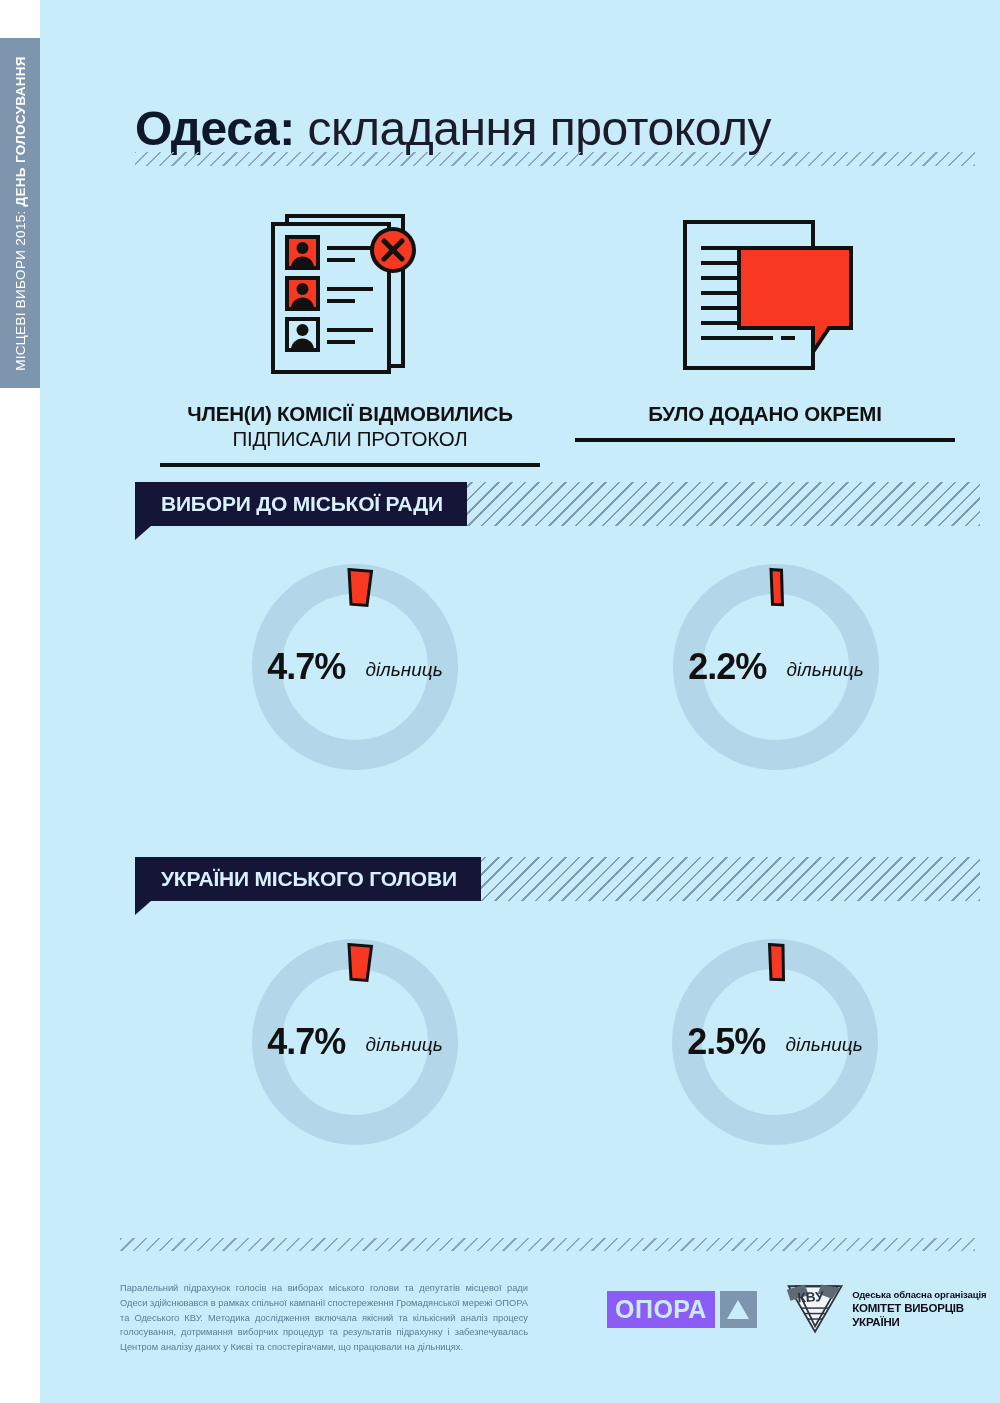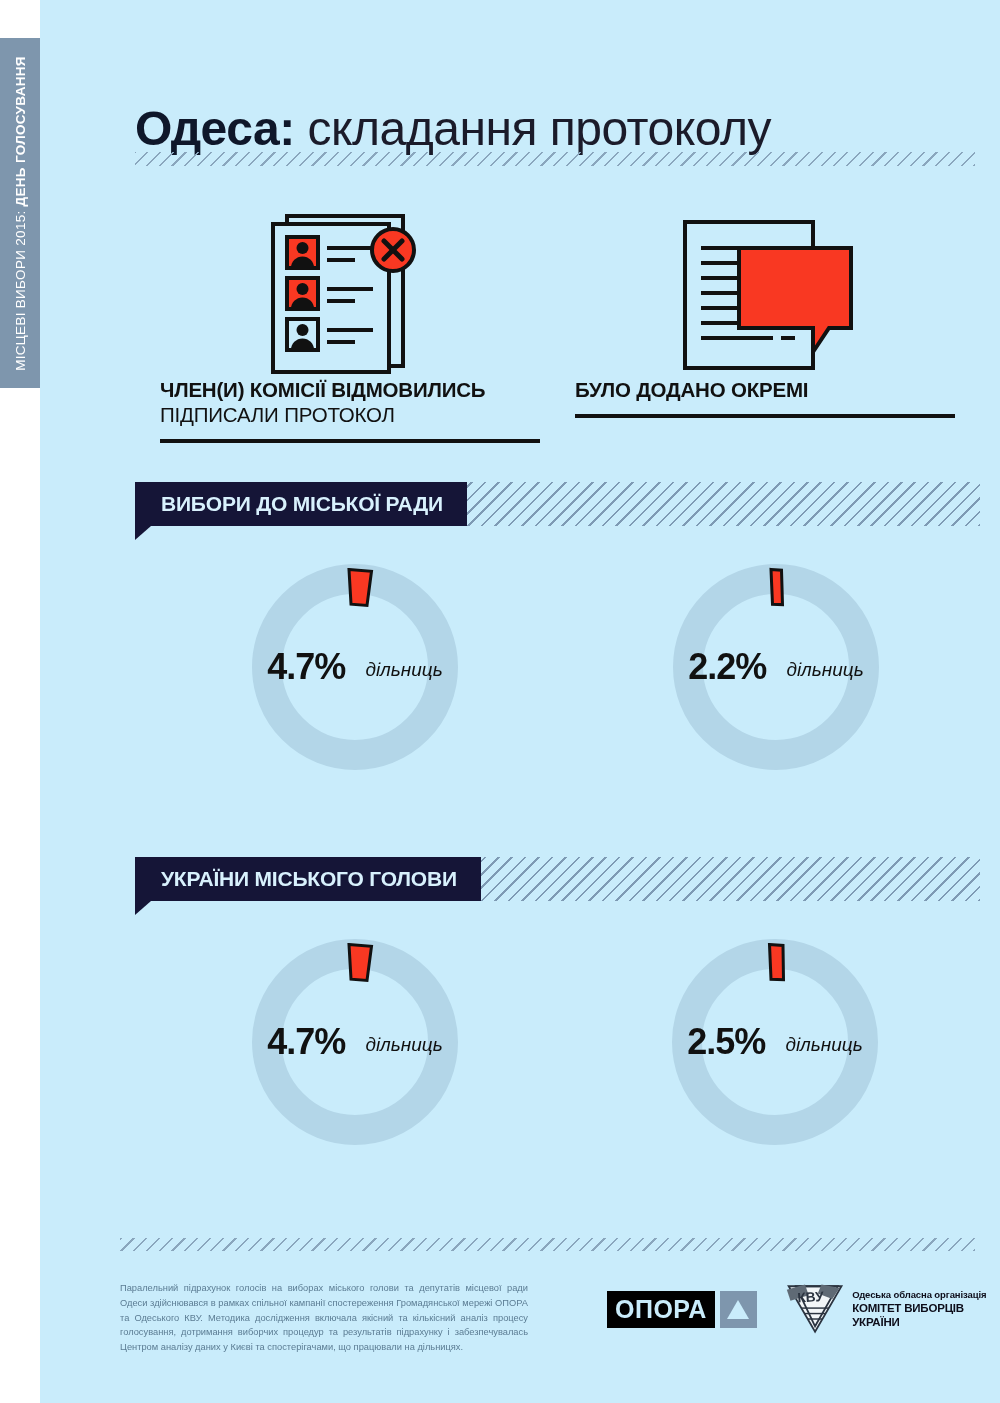--- a/index.html
+++ b/index.html
@@ -95,22 +95,22 @@
   #icon-col-1 { left: 120px; }
   #icon-col-2 { left: 535px; }
 
   .icon-box {
     height: 175px;
     display: flex;
     align-items: flex-end;
     justify-content: center;
   }
   .col-caption {
-    margin-top: 2px;
-    text-align: left;
+    margin-top: 26px;
+    text-align: center;
     color: #111;
     line-height: 1.22;
   }
   .col-caption .l1 {
     display: block;
     font-size: 20.5px;
     font-weight: 700;
     letter-spacing: -0.2px;
   }
   .col-caption .l2 {
@@ -218,21 +218,21 @@
   #opora-logo {
     position: absolute;
     left: 567px;
     top: 1291px;
     display: flex;
     align-items: stretch;
     gap: 5px;
     height: 37px;
   }
   #opora-logo .word {
-    background: #000000;
+    background: #8b5cf6;
     color: #c9ecfb;
     font-size: 25px;
     font-weight: 700;
     letter-spacing: 0.5px;
     display: flex;
     align-items: center;
     padding: 0 8px;
   }
   #opora-logo .tri-box {
     background: #7e96ad;

